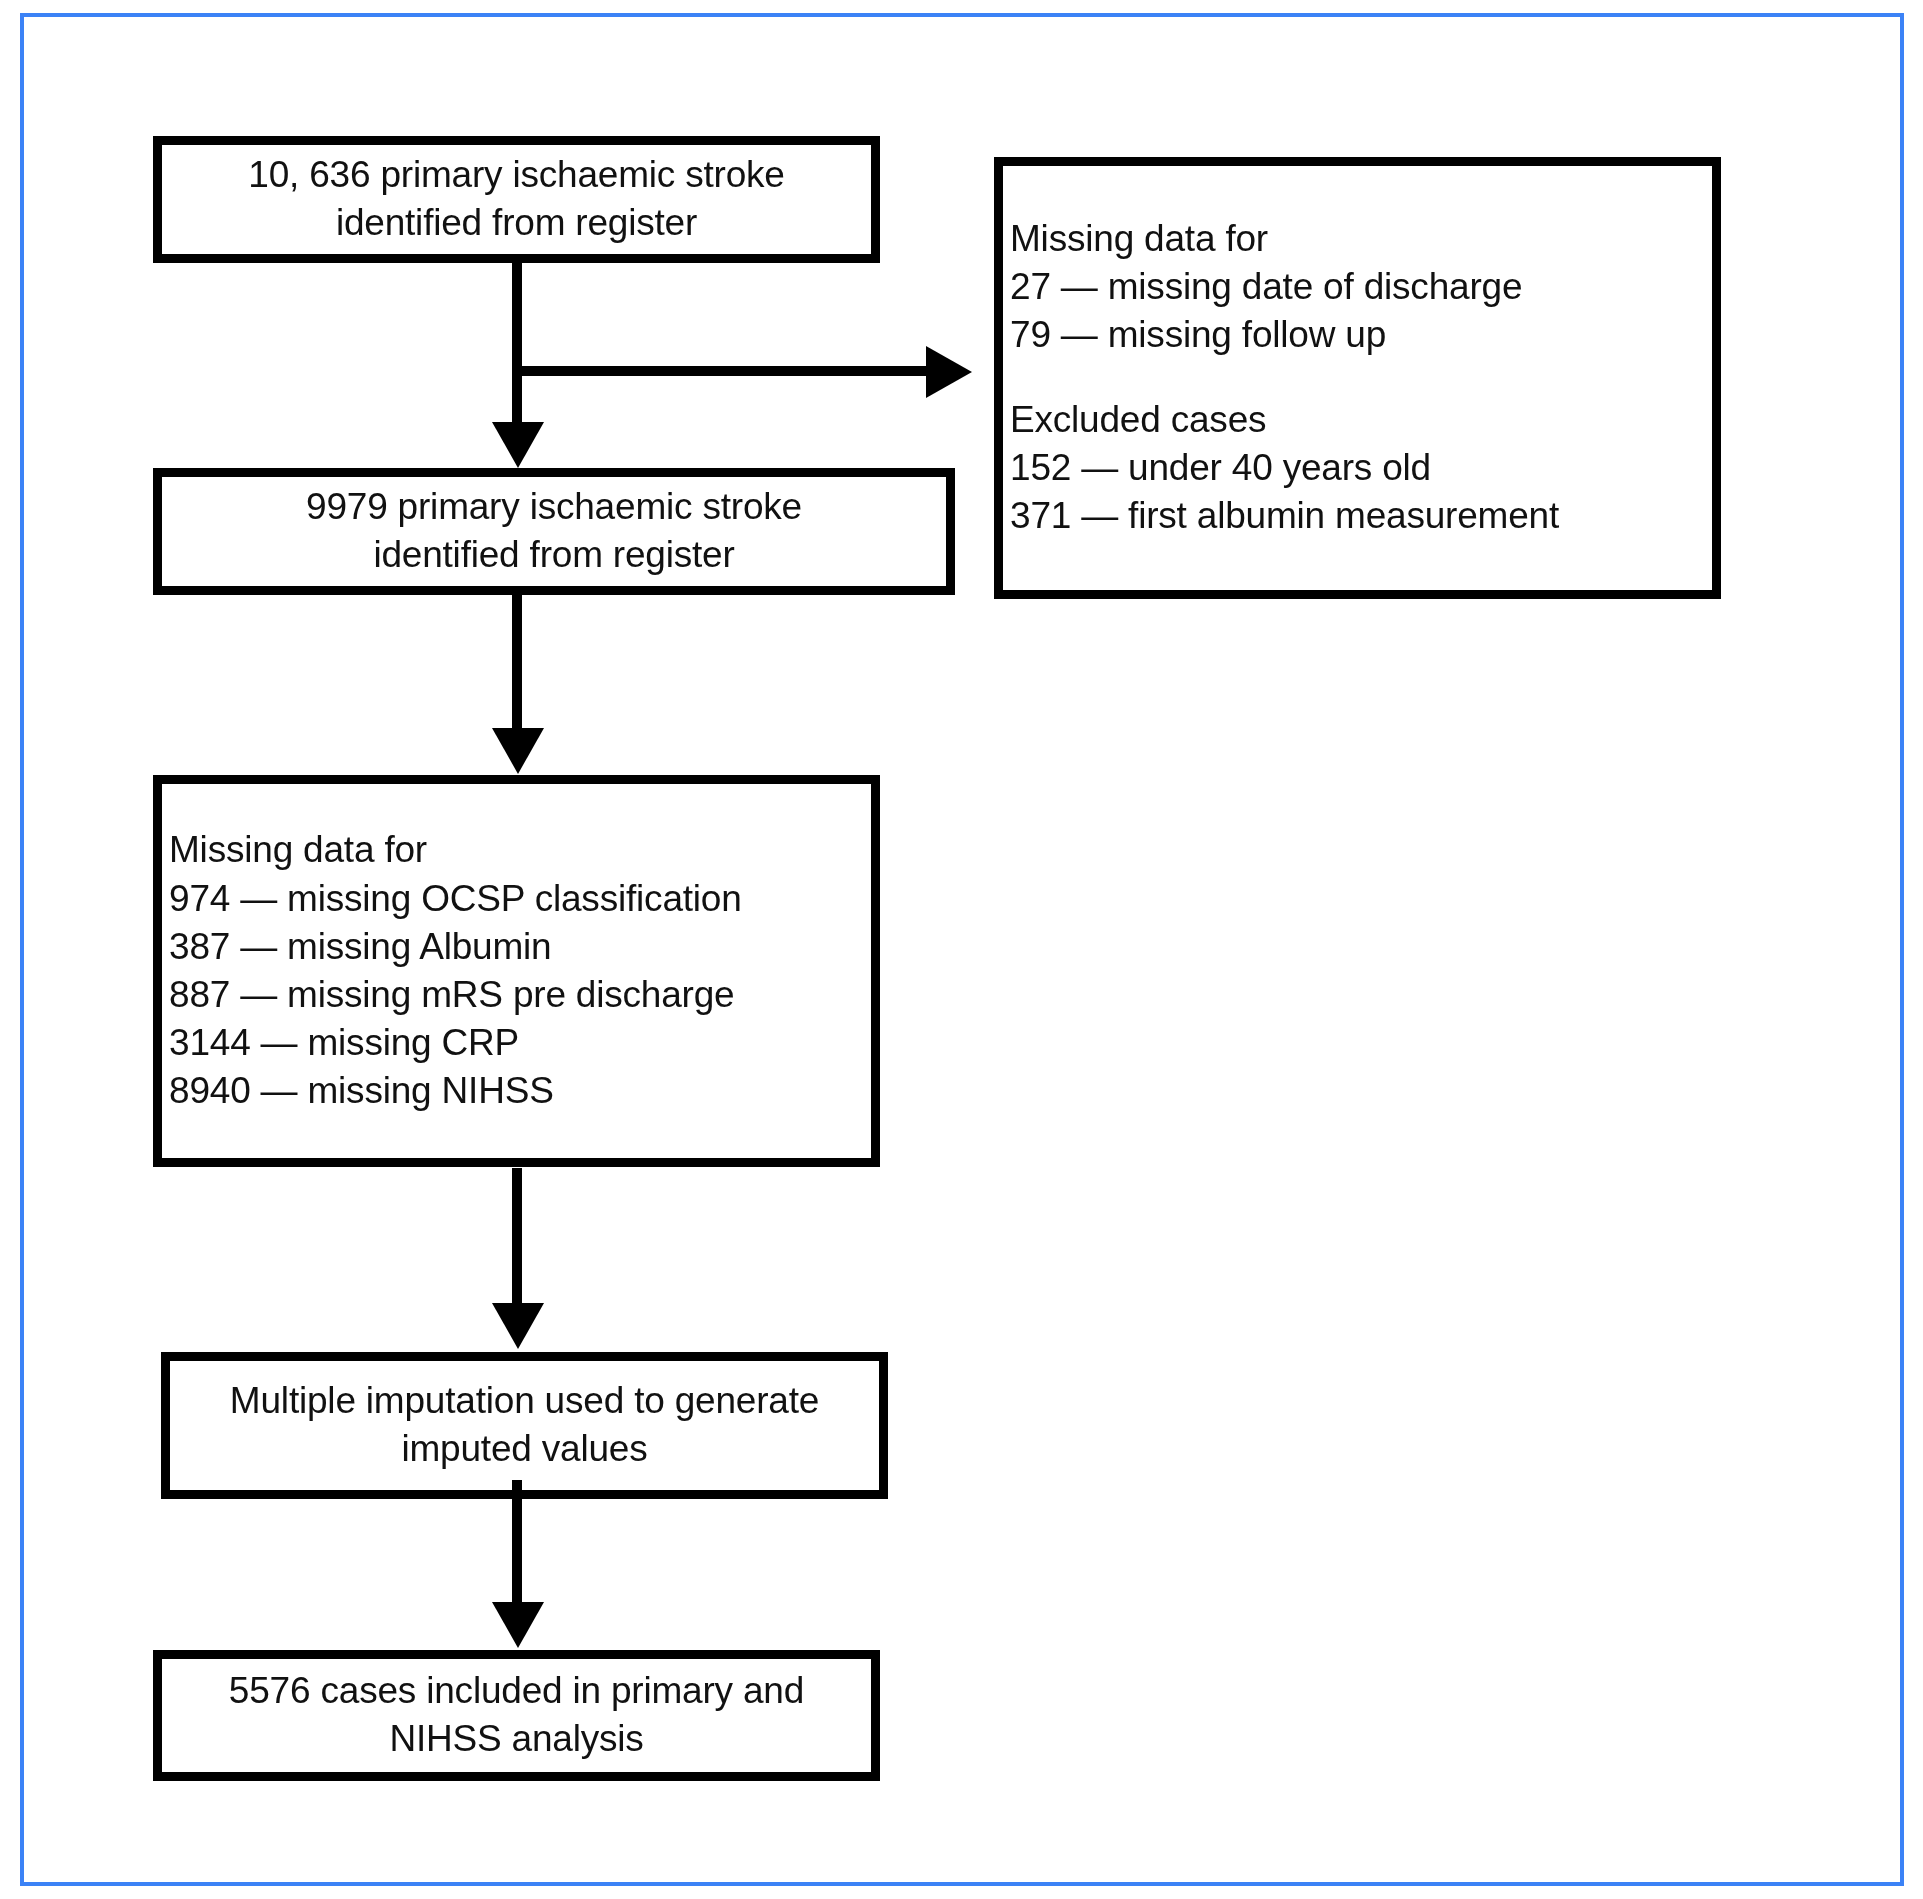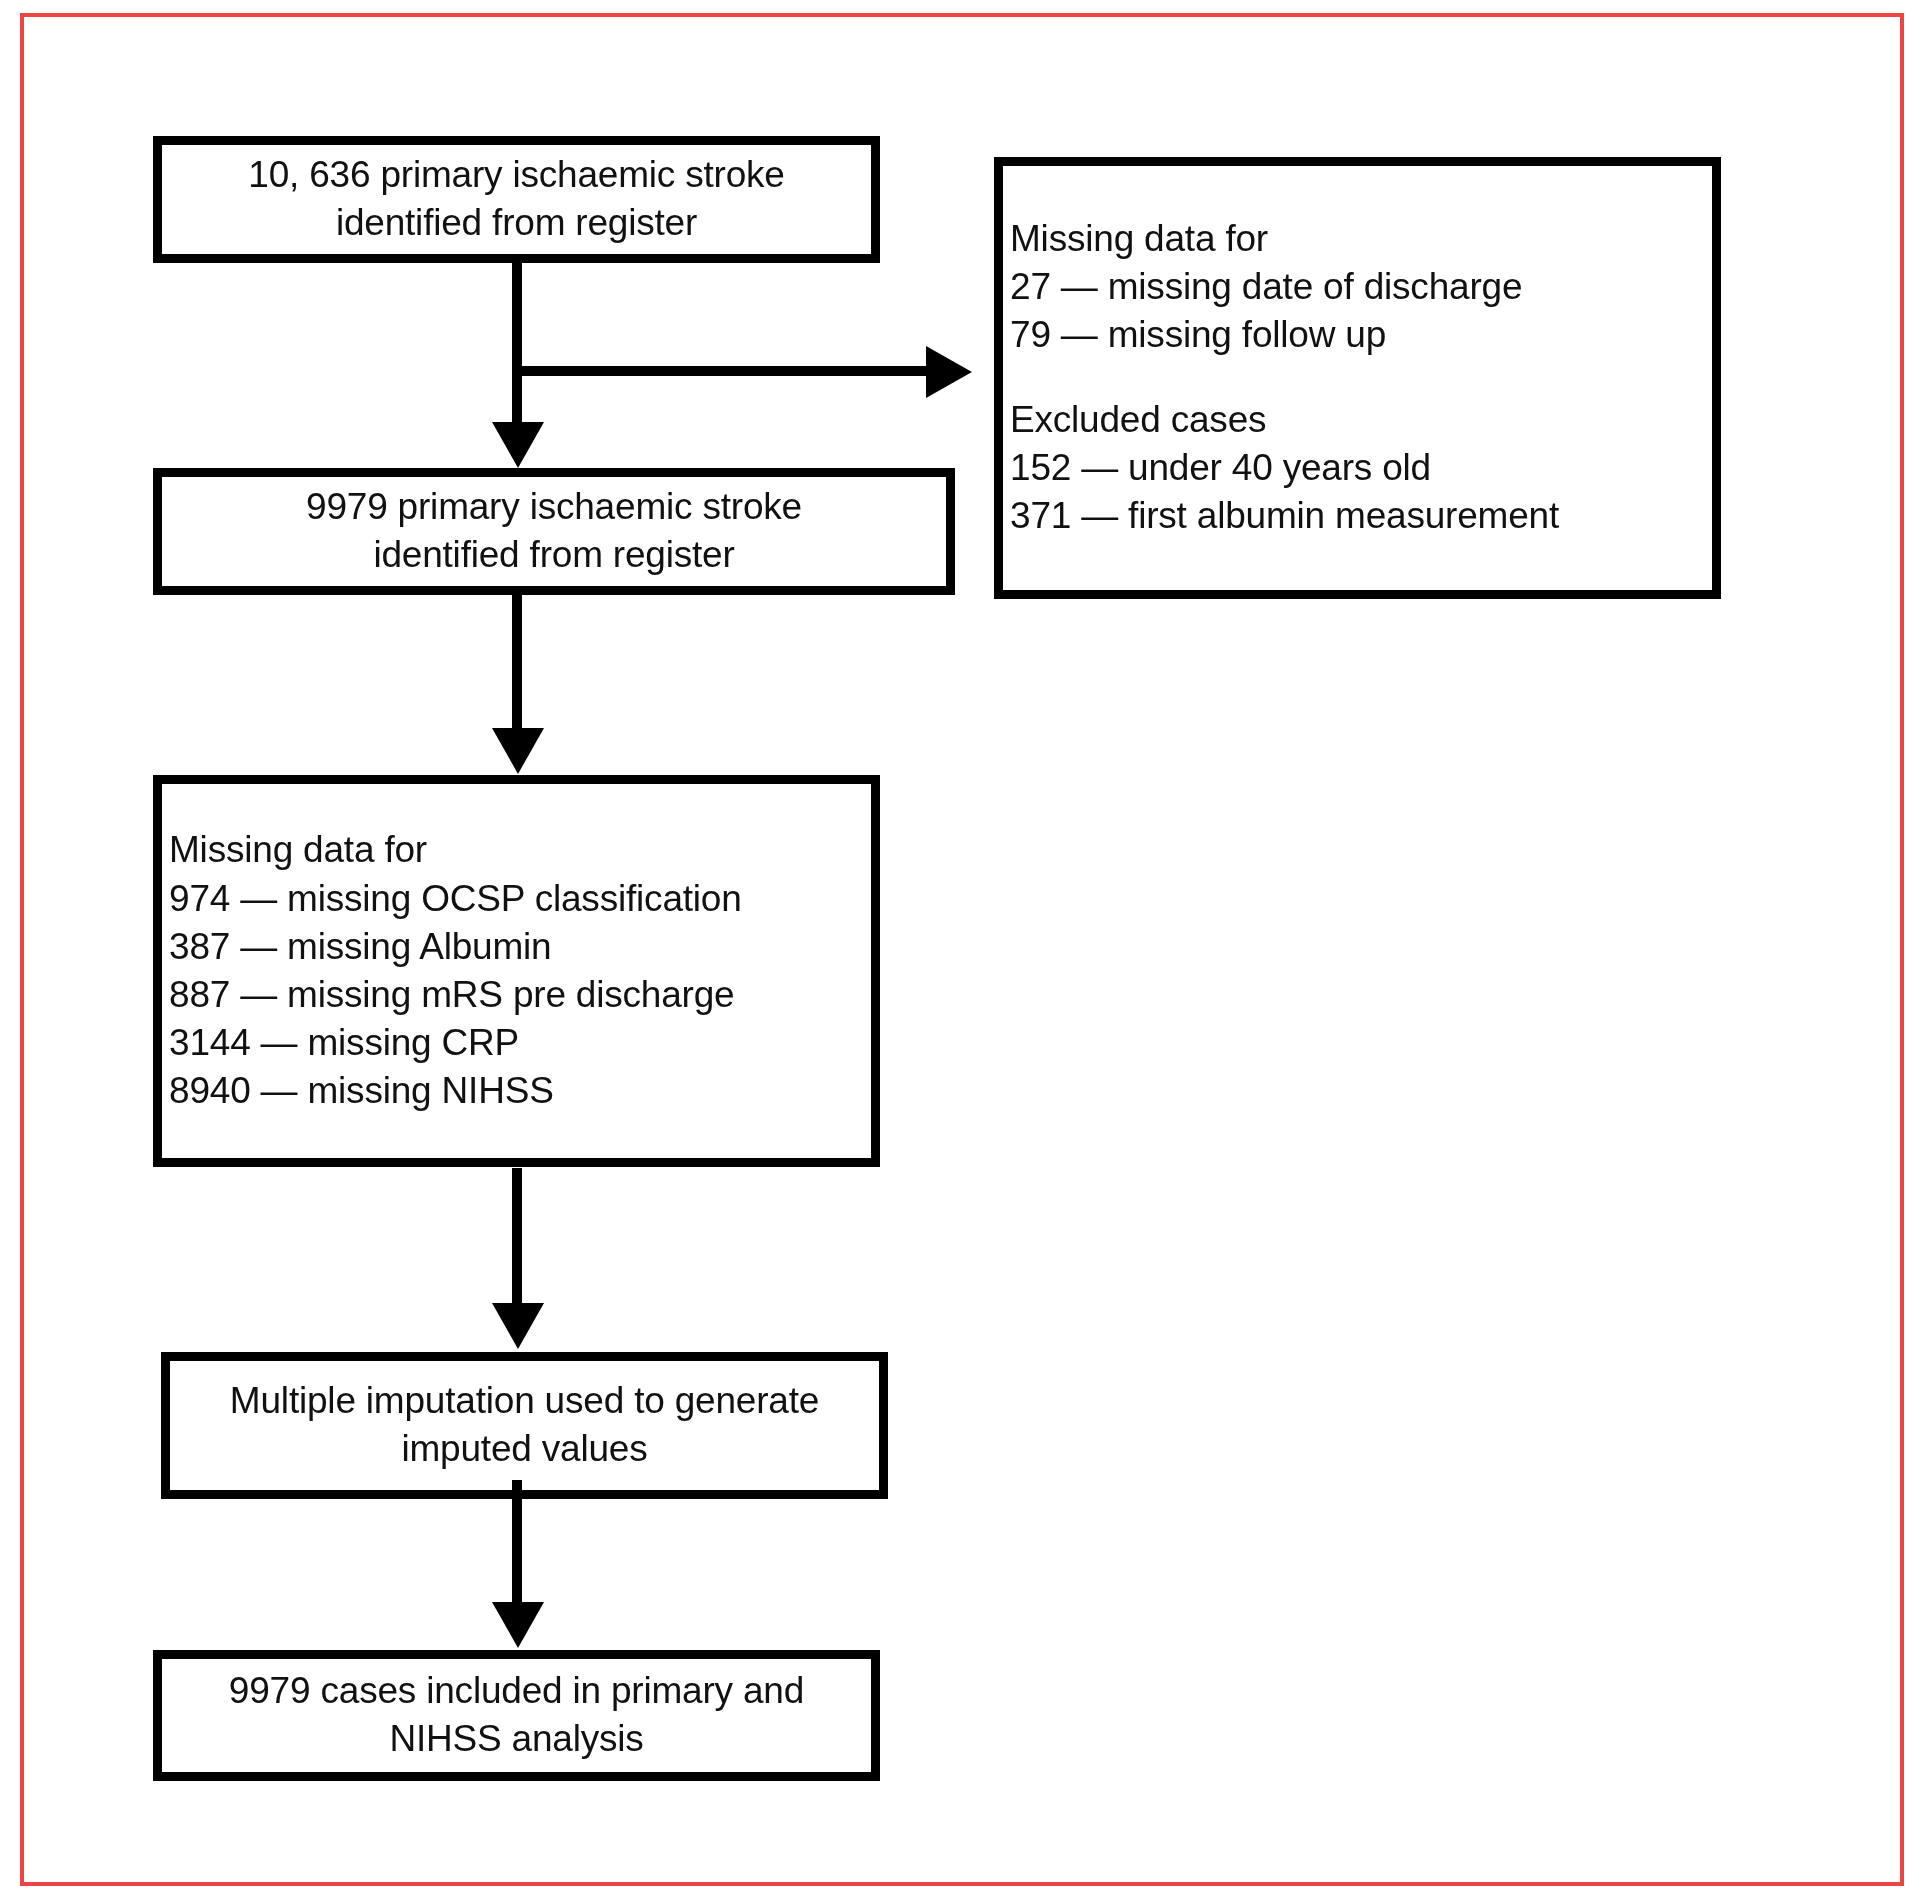--- a/index.html
+++ b/index.html
@@ -18,21 +18,21 @@
     background: #ffffff;
     overflow: hidden;
   }
   
   #outer-frame {
     position: absolute;
     left: 20px;
     top: 12.7px;
     width: 1884px;
     height: 1873px;
-    border: 4px solid #ef4444;
+    border: 4px solid #3b82f6;
     box-sizing: border-box;
     background: #ffffff;
   }
   
   .flow-box {
     position: absolute;
     box-sizing: border-box;
     background: #ffffff;
     border: 9.5px solid #000000;
     display: flex;
@@ -145,21 +145,21 @@
       <div class="box-line">3144 — missing CRP</div>
       <div class="box-line">8940 — missing NIHSS</div>
     </div>
 
     <div class="flow-box center-text" id="box-imputation">
       <div class="box-line">Multiple imputation used to generate</div>
       <div class="box-line">imputed values</div>
     </div>
 
     <div class="flow-box center-text" id="box-included">
-      <div class="box-line">9979 cases included in primary and</div>
+      <div class="box-line">5576 cases included in primary and</div>
       <div class="box-line">NIHSS analysis</div>
     </div>
 
     <div class="v-line" id="conn1-vline"></div>
     <div class="arrow-down" id="conn1-arrow"></div>
     <div class="h-line" id="conn1-branch"></div>
     <div class="arrow-right" id="conn1-brarrow"></div>
 
     <div class="v-line" id="conn2-vline"></div>
     <div class="arrow-down" id="conn2-arrow"></div>

